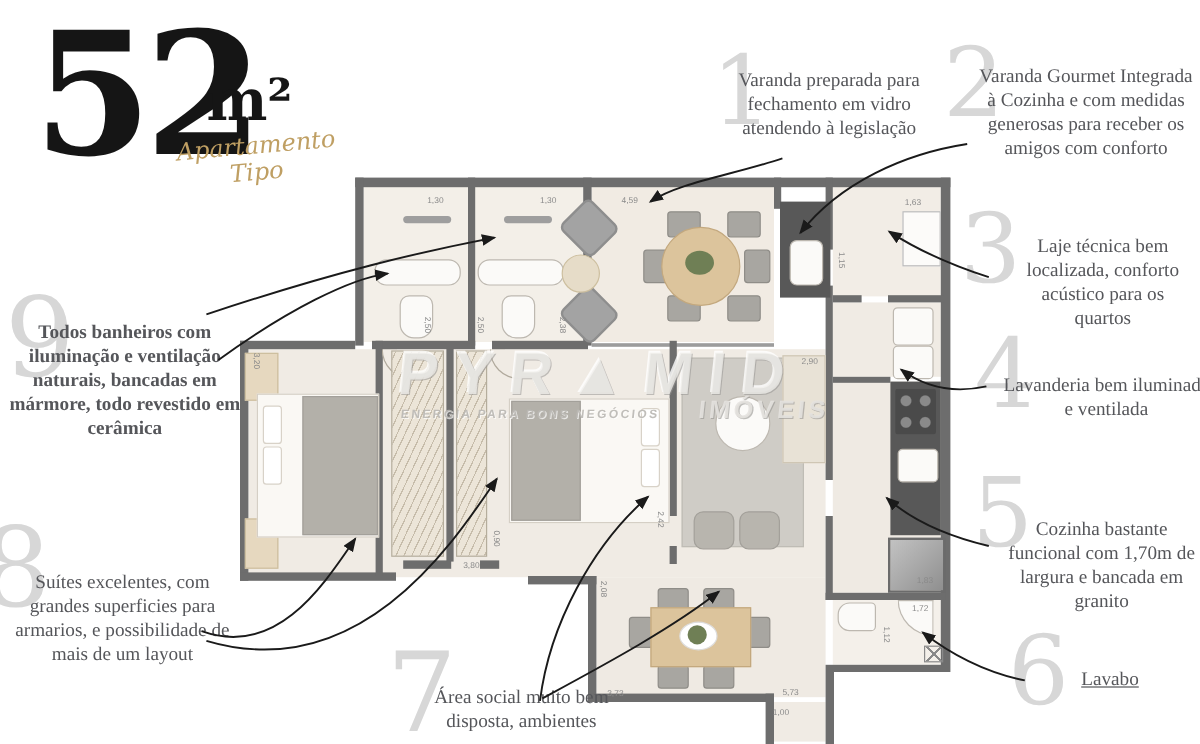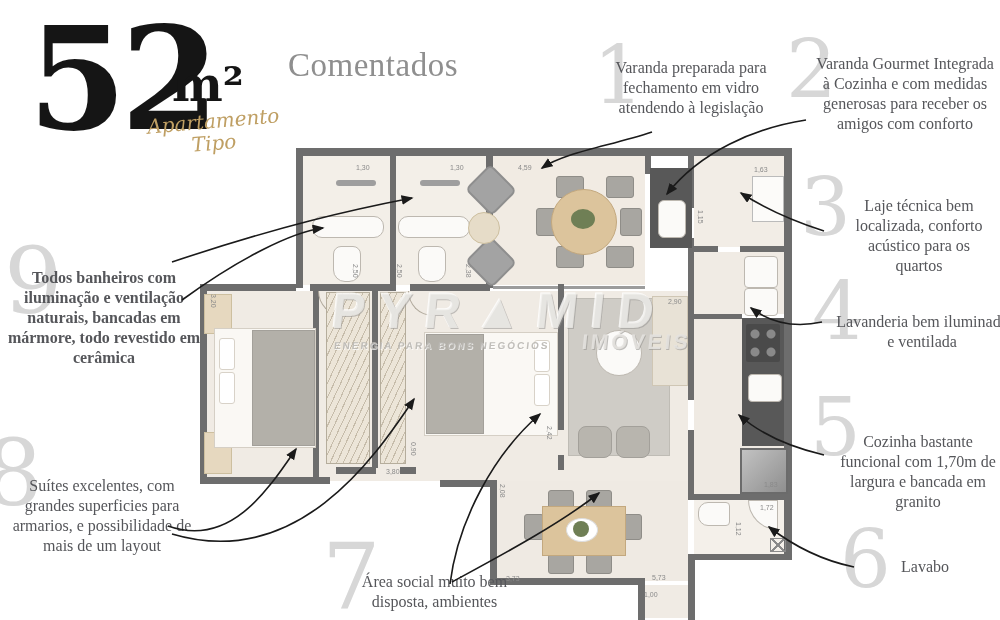--- a/index.html
+++ b/index.html
@@ -203,21 +203,20 @@
 <span class="wm wm-tag">ENERGIA PARA BONS NEGÓCIOS</span>
 <span class="wm wm-suffix">IMÓVEIS</span>
 
 <span class="area-value">52</span>
 <span class="area-unit">m²</span>
 <div class="apto-tipo">
   <span>Apartamento</span><br>
   <span>Tipo</span>
 </div>
 <div class="page-title">
-  <span>Comentados</span>
 </div>
 
 <svg id="arrows" width="1000" height="620" viewBox="0 0 1000 620">
   <defs>
     <marker id="arr" markerWidth="9" markerHeight="8" refX="6.5" refY="3" orient="auto">
       <path d="M0,0 L7.5,3 L0,6 z" fill="#1a1a1a"></path>
     </marker>
   </defs>
   <g fill="none" stroke="#1a1a1a" stroke-width="1.6" marker-end="url(#arr)">
     <path d="M 652 132 C 610 146, 566 152, 542 168"></path>
@@ -244,21 +243,21 @@
 <span class="co-num" style="left:800px;top:168px;">3</span>
 <div class="co-text" style="left:843px;top:196px;width:152px;">Laje técnica bem localizada, conforto acústico para os quartos</div>
 
 <span class="co-num" style="left:812px;top:272px;">4</span>
 <div class="co-text" style="left:836px;top:312px;width:172px;">Lavanderia bem iluminada e ventilada</div>
 
 <span class="co-num" style="left:810px;top:388px;">5</span>
 <div class="co-text" style="left:832px;top:432px;width:172px;">Cozinha bastante funcional com 1,70m de largura e bancada em granito</div>
 
 <span class="co-num" style="left:840px;top:520px;">6</span>
-<div class="co-text" style="left:880px;top:557px;width:90px;">Lavabo</div>
+<div class="co-text" style="left:880px;top:557px;width:90px;text-decoration:underline;">Lavabo</div>
 
 <span class="co-num big" style="left:322px;top:532px;">7</span>
 <div class="co-text" style="left:352px;top:572px;width:165px;">Área social muito bem disposta, ambientes</div>
 
 <span class="co-num big" style="left:-16px;top:428px;">8</span>
 <div class="co-text" style="left:6px;top:476px;width:192px;">Suítes excelentes, com grandes superficies para armarios, e possibilidade de mais de um layout</div>
 
 <span class="co-num big" style="left:4px;top:236px;">9</span>
 <div class="co-text" style="left:6px;top:268px;width:196px;font-weight:bold;">Todos banheiros com iluminação e ventilação naturais, bancadas em mármore, todo revestido em cerâmica</div>
 

